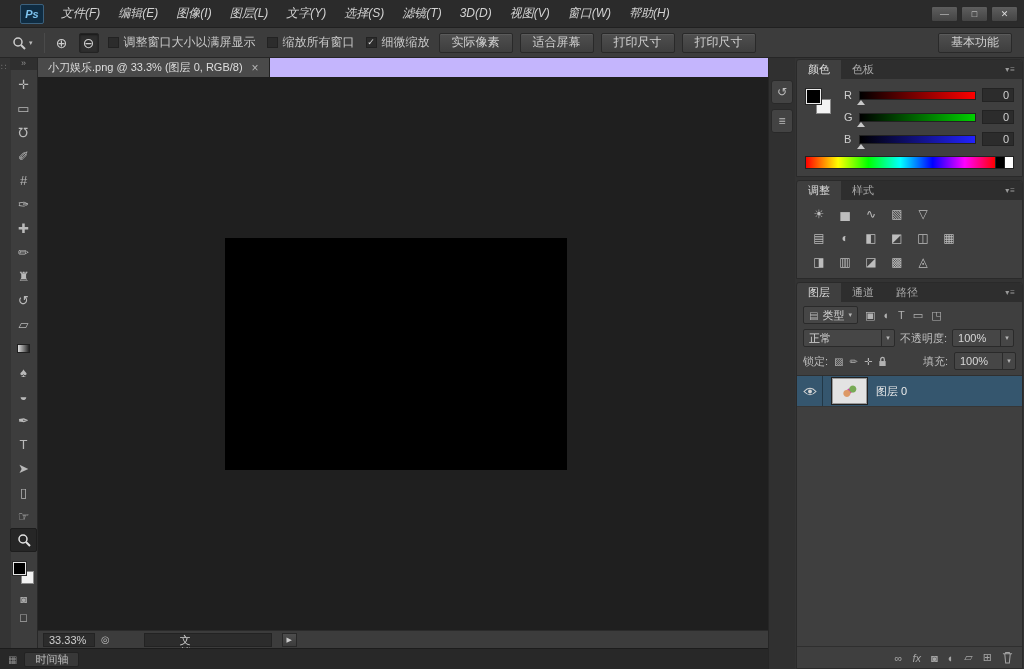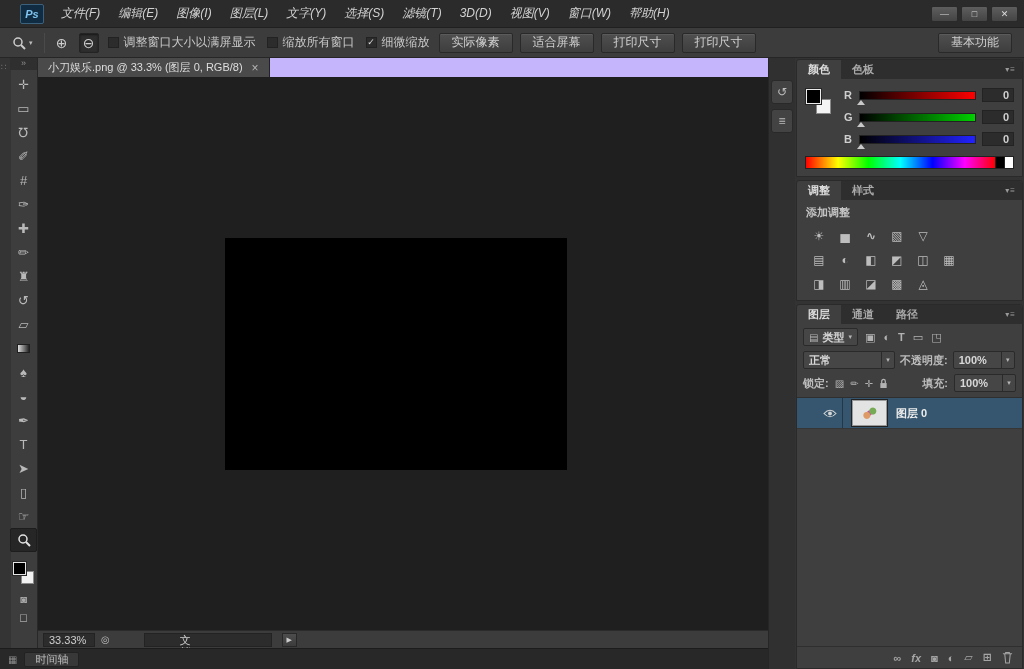--- a/index.html
+++ b/index.html
@@ -64,21 +64,21 @@
                  display:flex; align-items:center; justify-content:center; margin-left:4px; }
   
   .timeline { grid-area:5/1/6/3; background:#282828; border-top:1px solid #1c1c1c; display:flex; align-items:center; gap:7px; padding-left:8px; }
   .tl-icon { color:#8a8a8a; font-size:10px; }
   .tl-tab { background:#383838; border:1px solid #222; border-radius:2px; color:#bdbdbd; font-size:11px; padding:0 10px; height:15px; line-height:13px; }
   
   .right-dock { grid-area:3/3/6/4; display:flex; background:#333; border-left:1px solid #262626; }
   .collapsed-strip { width:26px; background:#303030; padding-top:22px; display:flex; flex-direction:column; align-items:center; gap:5px; }
   .strip-btn { width:22px; height:24px; background:#434343; border:1px solid #292929; border-radius:3px; color:#bdbdbd; font-size:12px;
                display:flex; align-items:center; justify-content:center; }
-  .panels { flex:1; display:flex; flex-direction:column; gap:3px; padding:1px 1px 0 1px; min-height:0;font-weight:bold; }
+  .panels { flex:1; display:flex; flex-direction:column; gap:3px; padding:1px 1px 0 1px; min-height:0; }
   .panel { background:#3f3f3f; border:1px solid #2a2a2a; border-radius:3px 3px 0 0; }
   .panel-tabs { height:19px; background:#2e2e2e; display:flex; border-radius:3px 3px 0 0; overflow:hidden; }
   .ptab { padding:0 11px; line-height:19px; font-size:11px; color:#a9a9a9; }
   .ptab.active { background:#3f3f3f; color:#dcdcdc; }
   .panel-menu { margin-left:auto; padding-right:6px; line-height:19px; color:#9a9a9a; font-size:8px; letter-spacing:1px; }
   
   .color-body { display:flex; gap:9px; padding:9px 8px 2px 8px; }
   .fgbg { position:relative; width:30px; height:32px; }
   .bg-swatch { position:absolute; left:11px; top:11px; width:15px; height:15px; background:#f4f4f4; border:1px solid #8a8a8a; }
   .fg-swatch { position:absolute; left:1px; top:1px; width:15px; height:15px; background:#000; border:1px solid #ececec; box-shadow:0 0 0 1px #262626; }
@@ -115,21 +115,21 @@
   .select .sel-text { flex:1; font-size:11px; color:#d8d8d8; padding:0 5px; white-space:nowrap; }
   .select .sel-btn { width:13px; align-self:stretch; display:flex; align-items:center; justify-content:center; border-left:1px solid #2a2a2a; }
   .blend-select { width:92px;gap:44px; }
   .small-select { width:62px; }
   .ui-label { font-size:11px; color:#bdbdbd; white-space:nowrap; }
   .lock-row { display:flex; align-items:center; gap:6px; padding:2px 6px 5px 6px; }
   .lock-icon { color:#b2b2b2; font-size:10px; display:flex; align-items:center; }
   .fill-label { margin-left:auto; }
   .layers-list { flex:1; border-top:1px solid #2f2f2f; background:#3f3f3f; overflow:hidden; }
   .layer-row { height:31px; display:flex; align-items:center; border-bottom:1px solid #363636; }
-  .layer-row.selected { background:#35566e;padding-left:20px; }
+  .layer-row.selected { background:#35566e; }
   .eye-cell { width:26px; height:100%; display:flex; align-items:center; justify-content:center; border-right:1px solid rgba(0,0,0,.35); }
   .layer-thumb { width:35px; height:26px; margin:0 9px; border:1px solid #9a9a9a; box-shadow:0 0 0 1px #222;
                  background:#e3e3e3;
                  background-image:radial-gradient(circle at 42% 60%, #d96 0 3px, rgba(0,0,0,0) 4px),
                                   radial-gradient(circle at 60% 42%, #7a5 0 3px, rgba(0,0,0,0) 4px),
                                   radial-gradient(circle at 50% 50%, #c4a 0 2px, rgba(0,0,0,0) 3px); }
   .layer-name { font-size:11px; color:#ebebeb; }
   .layers-footer { height:22px; border-top:1px solid #2f2f2f; display:flex; align-items:center; justify-content:flex-end; gap:10px; padding:0 9px; }
   .ft-icon { color:#a5a5a5; font-size:11px; display:flex; align-items:center; }
   .ft-fx { font-style:italic; font-size:11px; }
@@ -349,21 +349,20 @@
         </div>
       </section>
 
       <section class="panel">
         <div class="panel-tabs">
           <span class="ptab active">调整</span>
           <span class="ptab">样式</span>
           <span class="panel-menu">▾≡</span>
         </div>
         <div class="adj-body">
-          <div class="add-label">添加调整</div>
           <div class="adj-row">
             <span class="adj-icon">☀</span>
             <span class="adj-icon">▅</span>
             <span class="adj-icon">∿</span>
             <span class="adj-icon">▧</span>
             <span class="adj-icon">▽</span>
           </div>
           <div class="adj-row">
             <span class="adj-icon">▤</span>
             <span class="adj-icon">◐</span>

